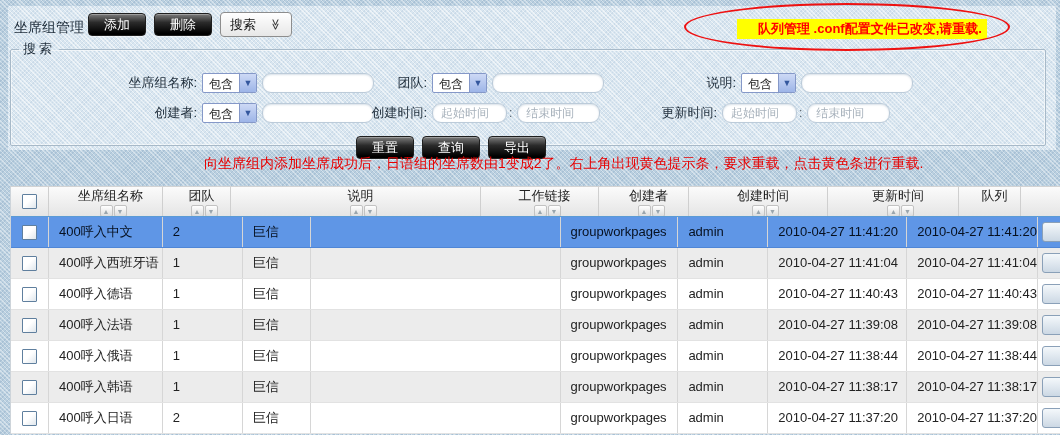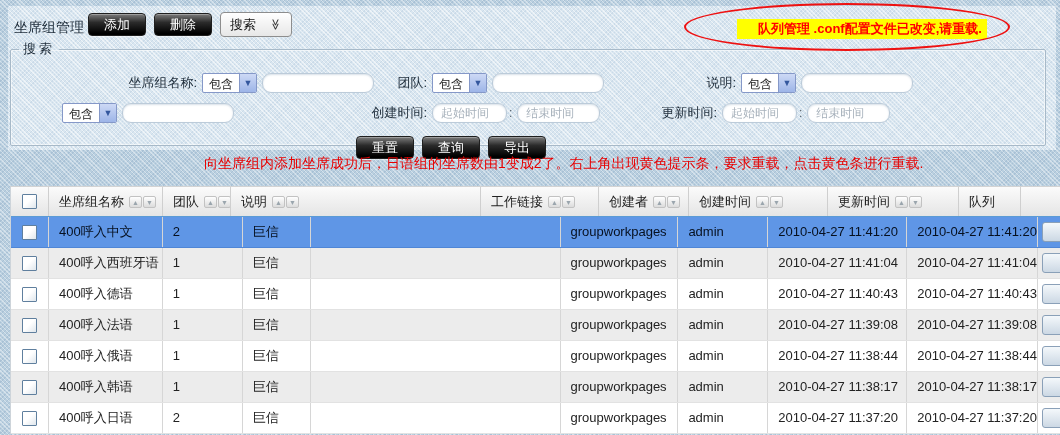--- a/index.html
+++ b/index.html
@@ -73,21 +73,21 @@
 
   .banner { position:absolute; left:737px; top:19px; padding:1px 5px; font-size:13px; font-weight:bold; white-space:nowrap; }
   .red-ellipse { position:absolute; border:2px solid #ee1111; border-radius:50%; pointer-events:none; }
   .el-banner { left:684px; top:3px; width:326px; height:48px; }
   .el-count  { left:156px; top:396px; width:82px; height:38px; border-width:2px; }
 
   
   .grid { position:absolute; left:10px; top:186px; width:1090px; background:#fff; border-left:1px solid #cdd4da; }
   .thead { display:flex; height:31px; background:linear-gradient(#fbfbfb,#e5e5e5); border-top:1px solid #d3d3d3; border-bottom:1px solid #5b9bd5; }
   .th { display:flex; align-items:center; padding-left:10px; font-size:13px; color:#222;
-        border-right:1px solid #cfcfcf; white-space:nowrap; overflow:hidden; }
+        border-right:1px solid #cfcfcf; white-space:nowrap; overflow:hidden;flex-direction:column; }
   .sortpair { display:inline-flex; margin-left:5px; gap:1px; cursor:pointer; }
   .s { width:13px; height:12px; font-size:7px; line-height:11px; text-align:center; font-style:normal;
        color:#9aa5ad; background:linear-gradient(#ffffff,#dcdcdc); border:1px solid #c2c2c2; border-radius:2px; }
   .tr { display:flex; height:31px; background:#fff; border-bottom:1px solid #e2e2e2; cursor:pointer; }
   .tr.alt { background:#ececec; }
   .tr.selected { color:#06101f; border-bottom-color:#4f86d6; }
   .td { display:block; line-height:30px; padding-left:10px; font-size:13px;
         border-right:1px solid #d6d6d6; white-space:nowrap; overflow:hidden; }
   .cb-cell { display:flex !important; align-items:center; justify-content:center; padding-left:0 !important; }
   .checkbox { width:15px; height:15px; border:1px solid #5f7f9e; border-radius:1px;
@@ -132,20 +132,21 @@
     <div class="f-item" style="left:580px; top:14px;">
       <span class="flabel" style="width:119px">说明:</span>
       <span class="sel">
         <span class="sel-text">包含</span>
         <span class="sel-arrow">▼</span>
       </span>
       <input class="ti w112" style="">
     </div>
 
     <div class="f-item" style="left:20px; top:44px;">
+      <span class="flabel" style="width:140px">创建者:</span>
       <span class="sel">
         <span class="sel-text">包含</span>
         <span class="sel-arrow">▼</span>
       </span>
       <input class="ti w112" style="">
     </div>
 
     <div class="f-item" style="left:300px; top:44px;">
       <span class="flabel" style="width:90px">创建时间:</span>
       <input class="ti w75" placeholder="起始时间" style="">

